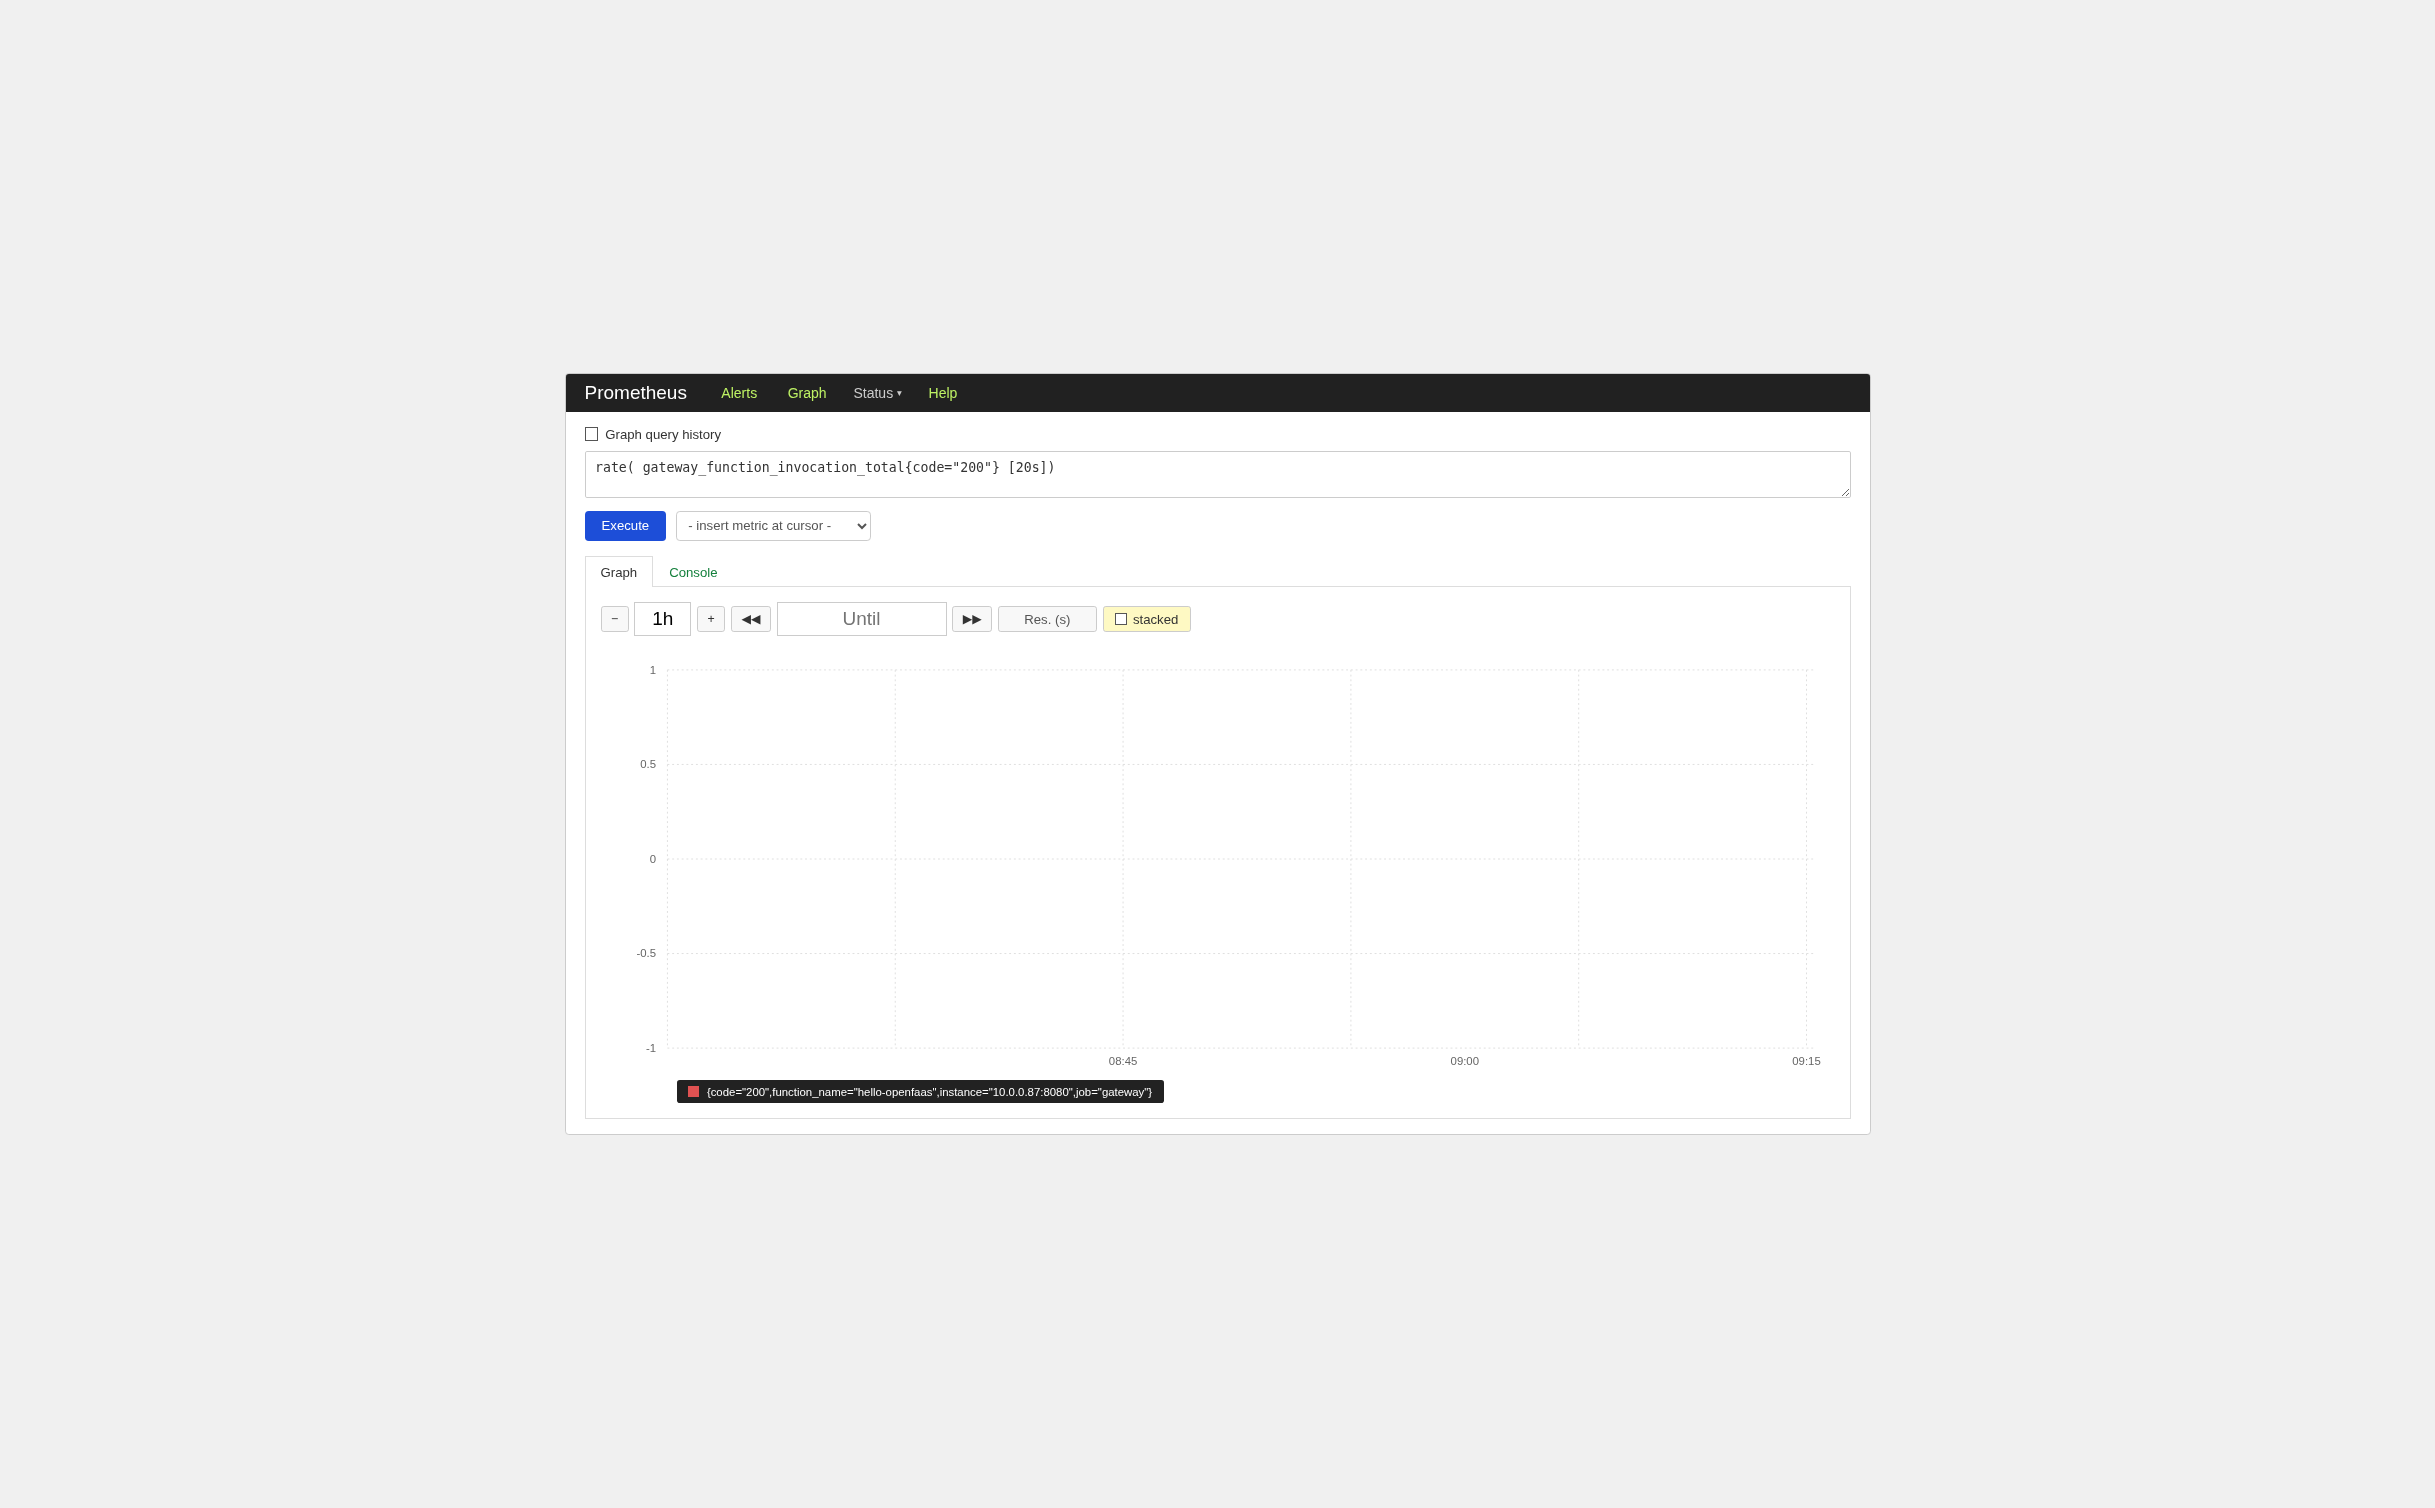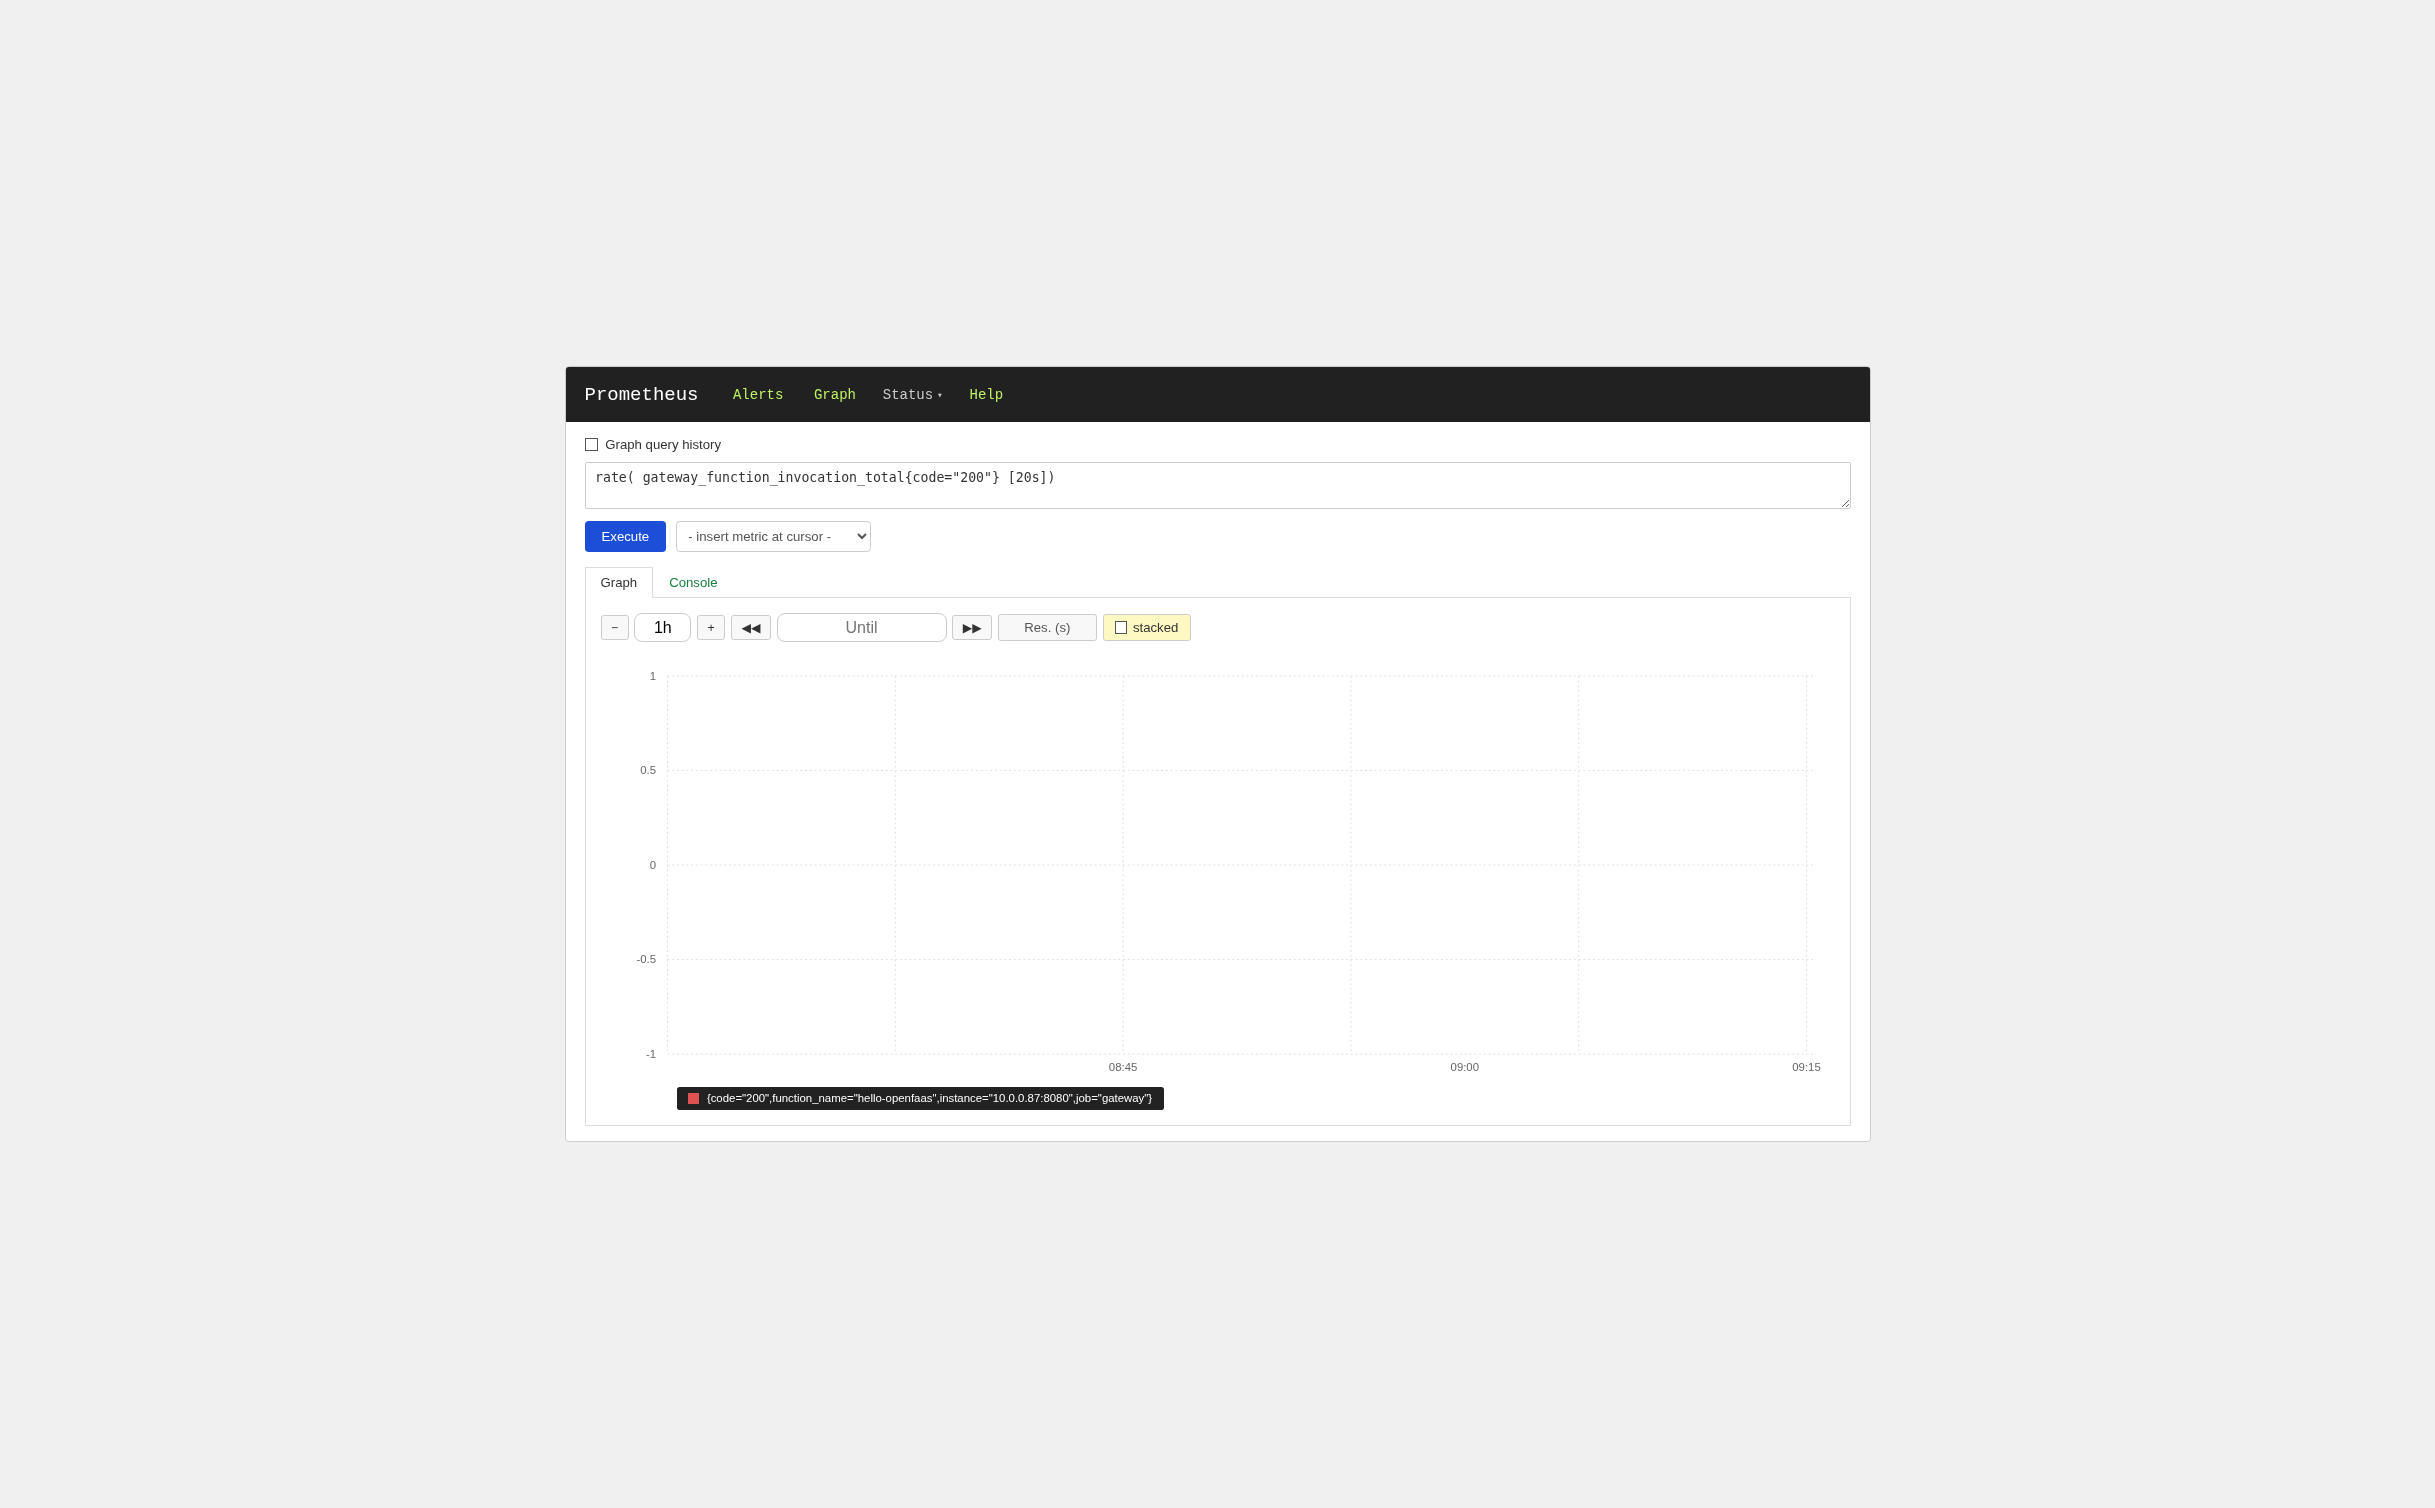--- a/index.html
+++ b/index.html
@@ -18,23 +18,22 @@
       border: 0.9px solid #ccc;
       border-radius: 3.8px;
       overflow: hidden;
     }
     
     .navbar {
       background: #212121;
       padding: 0 19px;
       display: flex;
       align-items: center;
-      height: 55px;
+      height: 38px;
       gap: 23px;
-      font-family: Liberation Mono, monospace;
     }
     .navbar-brand {
       color: #fff;
       font-size: 19px;
       font-weight: 400;
       margin-right: 7.6px;
     }
     .nav-link {
       color: #bef264;
       text-decoration: none;
@@ -166,23 +165,23 @@
       border: 0.9px solid #ccc;
       background: #f8f8f8;
       padding: 4.7px 9.5px;
       border-radius: 2.8px;
       cursor: pointer;
       font-size: 12.3px;
       color: #333;
     }
     .ctrl-input {
       border: 0.9px solid #ccc;
-      border-radius: 8px;
+      border-radius: 0;
       padding: 4.7px 7.6px;
-      font-size: 16px;
+      font-size: 19px;
       width: 57px;
       text-align: center;
     }
     .ctrl-input-until {
       width: 170px;
     }
     .ctrl-res {
       border: 0.9px solid #ccc;
       border-radius: 2.8px;
       padding: 4.7px 9.5px;

